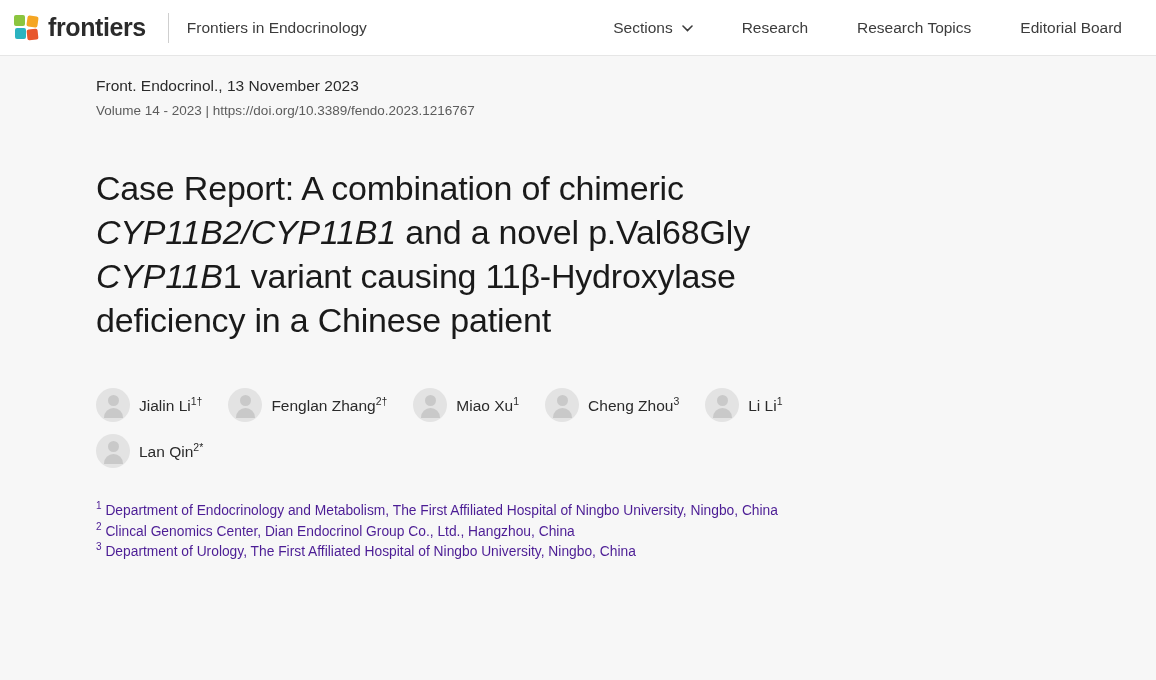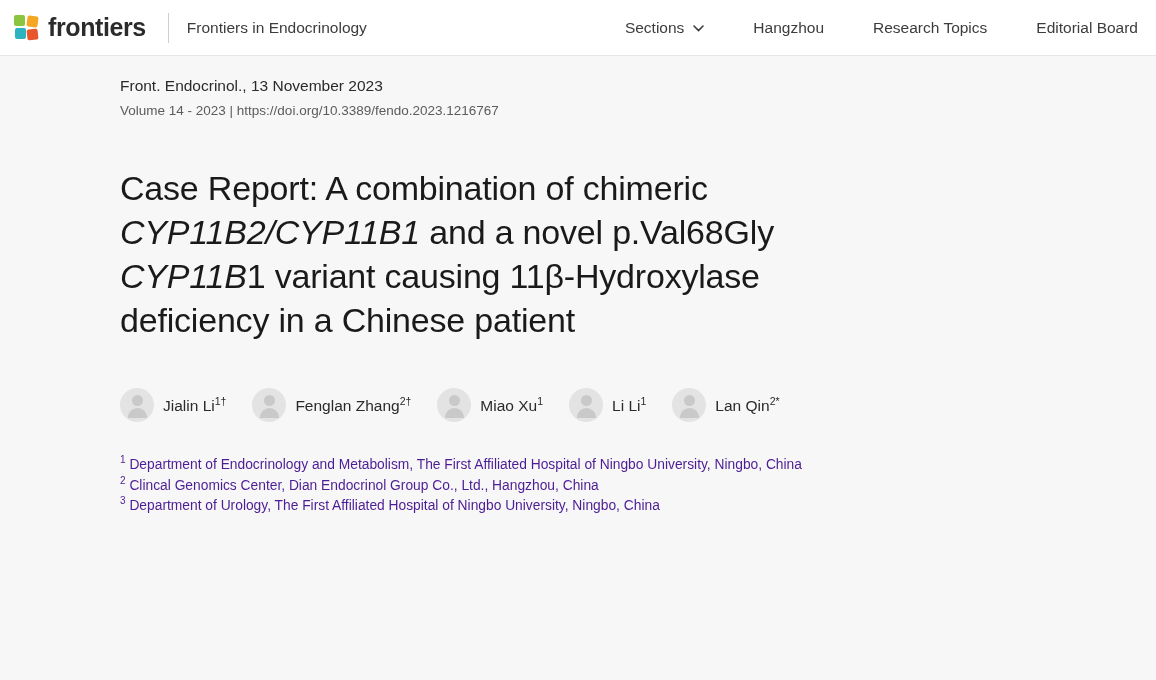--- a/index.html
+++ b/index.html
@@ -9,21 +9,21 @@
     background: #ffffff;
     font-family: "Liberation Sans", sans-serif;
     overflow: hidden;
   }
   
   .site-header {
     height: 56px;
     background: #ffffff;
     display: flex;
     align-items: center;
-    padding: 0 16px 0 14px;
+    padding: 0 32px 0 14px;
     border-bottom: 1px solid #e6e6e6;
     position: relative;
   }
   .brand {
     display: flex;
     align-items: center;
     gap: 8px;
   }
   .brand-mark {
     width: 26px; height: 26px;
@@ -80,21 +80,21 @@
   .chevron svg { display: block; }
 
   
   .page {
     background: #f7f7f7;
     height: 624px;
     padding-top: 18px;
   }
   .article {
     width: 937px;
-    padding-left: 120px;
+    padding-left: 96px;
     padding-right: 120px;
   }
   .meta-line-1 {
     font-size: 15.5px;
     color: #2a2a2a;
     line-height: 23px;
   }
   .meta-line-2 {
     font-size: 15.5px;
     color: #2a2a2a;
@@ -201,21 +201,21 @@
   <nav class="nav">
     <div class="nav-item">
       <span>Sections</span>
       <span class="chevron">
         <svg width="11" height="7" viewBox="0 0 11 7">
             <path d="M1 1 L5.5 5.5 L10 1" fill="none" stroke="#3c3c3c" stroke-width="1.6" stroke-linecap="round"></path>
           </svg>
       </span>
     </div>
     <div class="nav-item">
-      <span>Hangzhou</span>
+      <span>Research</span>
     </div>
     <div class="nav-item">
       <span>Research Topics</span>
     </div>
     <div class="nav-item">
       <span>Editorial Board</span>
     </div>
   </nav>
 </div>
 
@@ -234,20 +234,24 @@
           <span class="avatar"></span>
           <span class="author-name">Jialin Li<sup>1†</sup></span>
         </div>
         <div class="author">
           <span class="avatar"></span>
           <span class="author-name">Fenglan Zhang<sup>2†</sup></span>
         </div>
         <div class="author">
           <span class="avatar"></span>
           <span class="author-name">Miao Xu<sup>1</sup></span>
+        </div>
+        <div class="author">
+          <span class="avatar"></span>
+          <span class="author-name">Cheng Zhou<sup>3</sup></span>
         </div>
         <div class="author">
           <span class="avatar"></span>
           <span class="author-name">Li Li<sup>1</sup></span>
         </div>
         <div class="author">
           <span class="avatar"></span>
           <span class="author-name">Lan Qin<sup>2*</sup></span>
         </div>
       </div>

